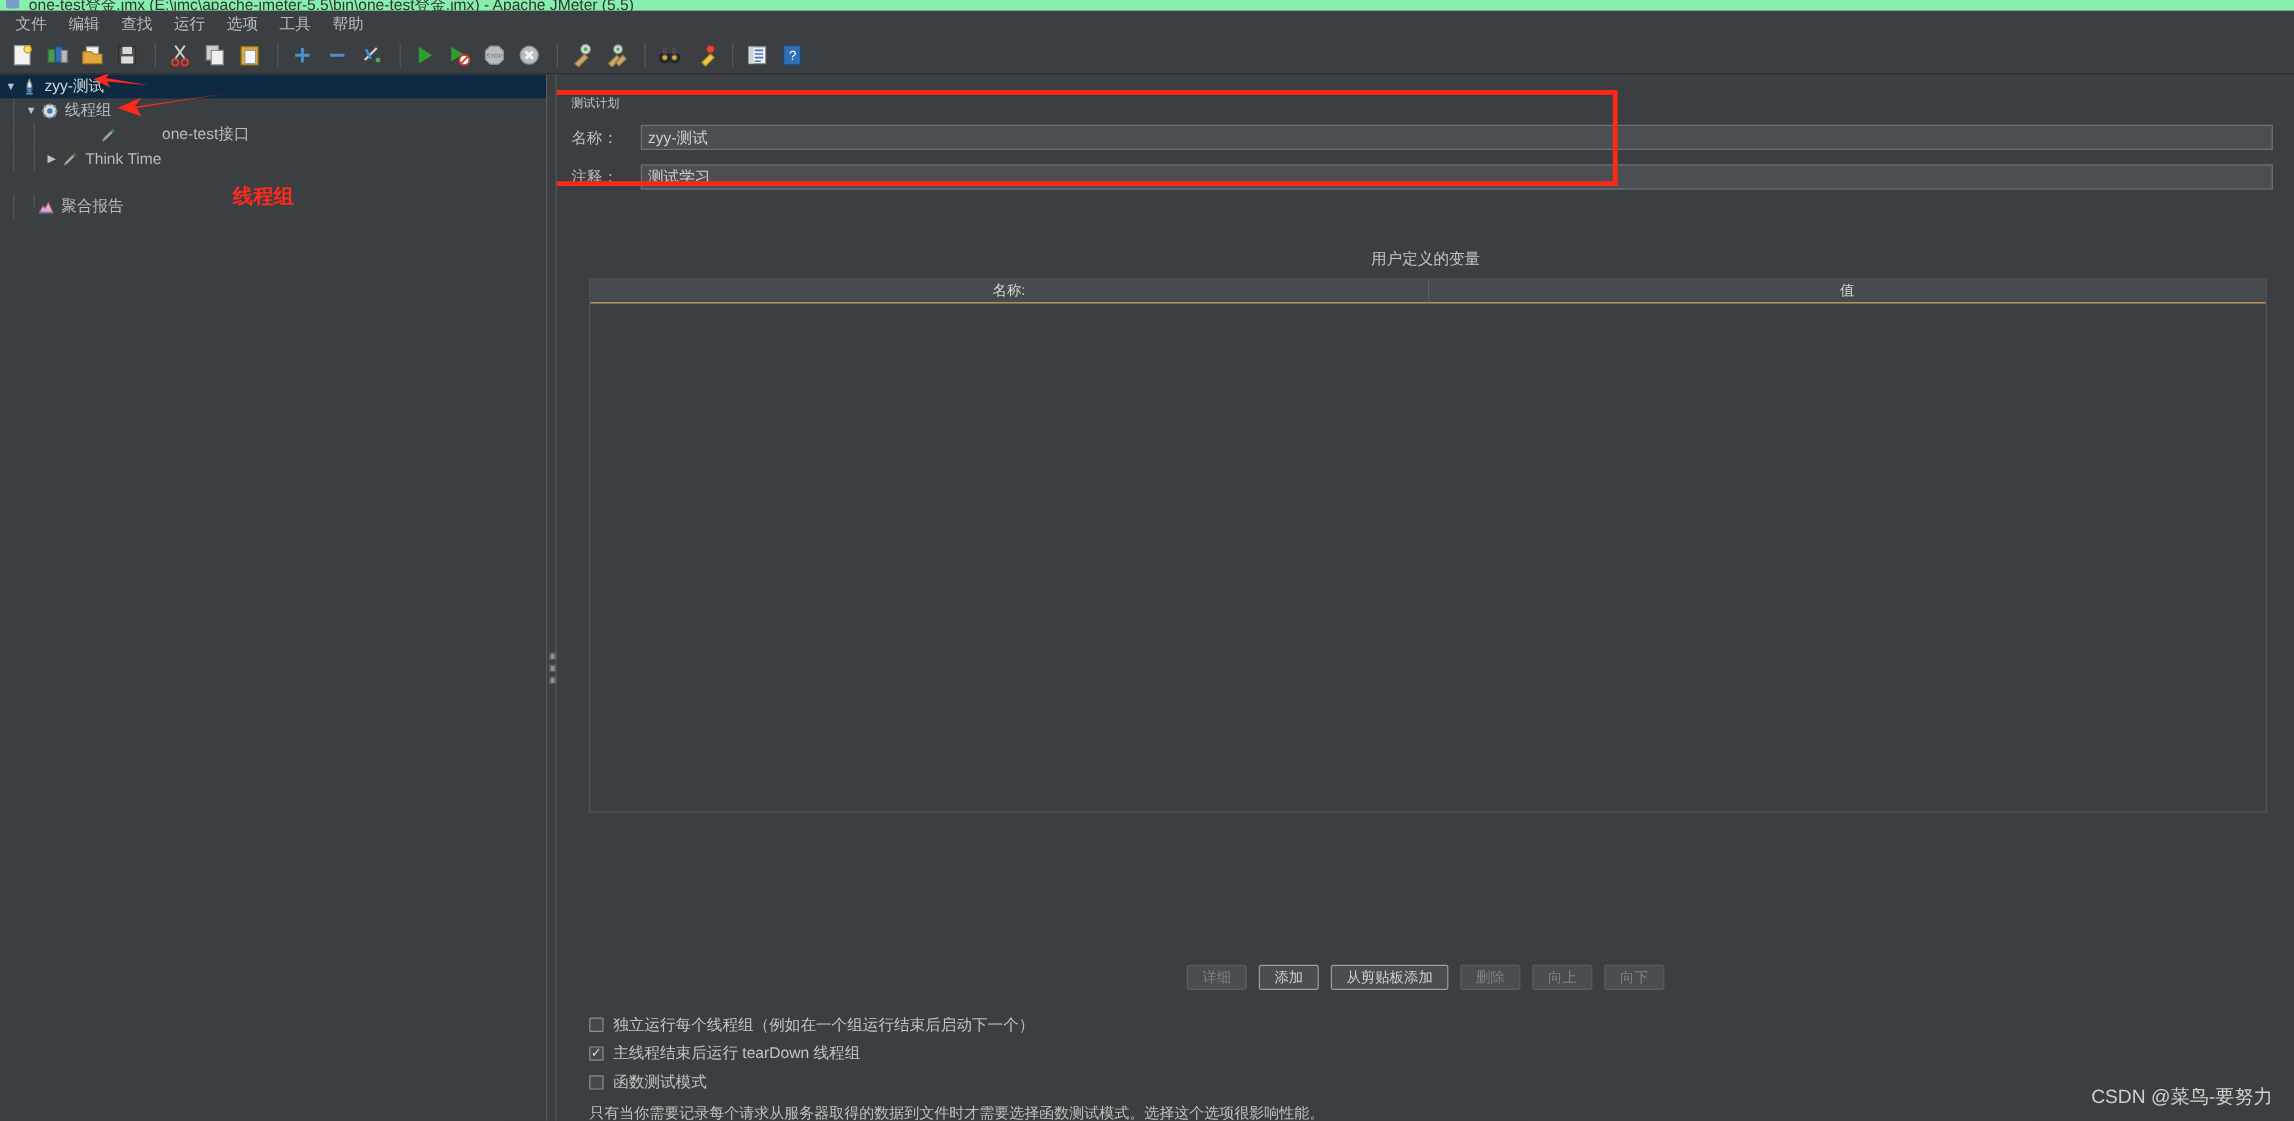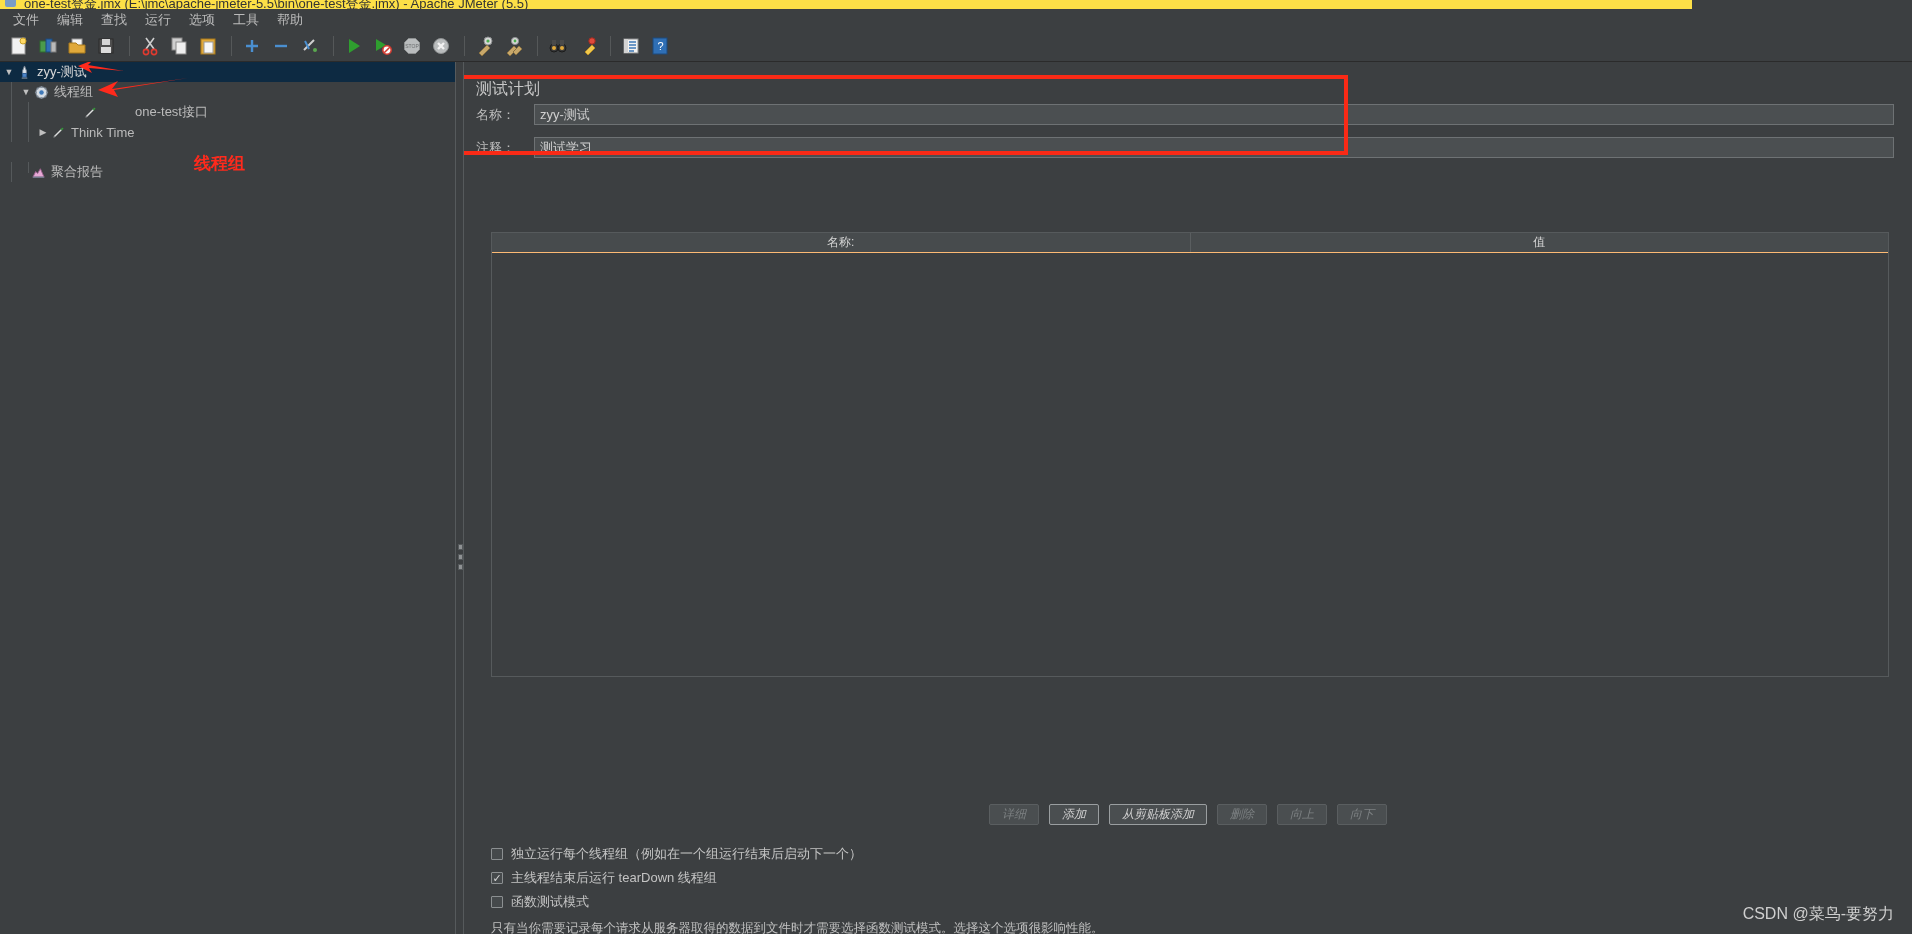--- a/index.html
+++ b/index.html
@@ -11,22 +11,22 @@
     font-family: "Liberation Sans", "DejaVu Sans", sans-serif;
   }
   #app {
     position: relative;
     width: 1912px; height: 934px;
     background: #3c3f41;
   }
 
   
   .titlebar {
-    position: absolute; left: 0; top: 0; width: 1692px; height: 9px;
-    background: #fde047; overflow: hidden;
+    position: absolute; left: 0; top: 0; width: 1912px; height: 9px;
+    background: #86efac; overflow: hidden;
   }
   .titlebar .tbtext {
     position: absolute; left: 24px; top: -5px;
     font-size: 13px; color: #333; white-space: nowrap;
   }
   .titlebar .tbicon {
     position: absolute; left: 5px; top: -4px; width: 11px; height: 11px;
     background: #7a9cc6; border-radius: 2px;
   }
 
@@ -112,21 +112,21 @@
   }
 
   
   .rightpanel {
     position: absolute; left: 464px; top: 62px;
     width: 1448px; height: 872px;
     background: #3c3f41; overflow: hidden;
   }
   .panel-title {
     position: absolute; left: 12px; top: 17px;
-    font-size: 16px; color: #c8c8c8; white-space: nowrap;
+    font-size: 10px; color: #c8c8c8; white-space: nowrap;
   }
   .frow {
     position: absolute; left: 12px; display: flex; align-items: center;
   }
   .flabel {
     font-size: 13px; color: #bdbdbd; white-space: nowrap;
     width: 58px;
   }
   .ftext {
     height: 21px; background: #4b4f51;
@@ -170,21 +170,20 @@
     position: absolute; left: 0; top: 742px; width: 1448px;
     display: flex; justify-content: center; gap: 10px;
   }
   .jbtn {
     min-width: 48px; height: 21px; padding: 0 12px;
     background: #4a4e50; border: 1px solid #6c7072; border-radius: 2px;
     color: #cfcfcf; font-size: 12px;
     display: flex; align-items: center; justify-content: center;
     cursor: default; white-space: nowrap;
     font-family: "Liberation Sans", "DejaVu Sans", sans-serif;
-    font-style: italic;
   }
   .jbtn.disabled { color: #7c8082; border-color: #5a5e60; }
   .jbtn.strong { border-color: #9a9ea0; }
 
   
   .cbrow {
     position: absolute; left: 27px;
     display: flex; align-items: center;
     font-size: 13px; color: #c4c4c4; white-space: nowrap;
   }
@@ -463,20 +462,21 @@
       <input class="ftext" style="width: 1360px;" type="text" value="zyy-测试">
     </div>
 
     <div class="frow" style="top:75px; width:1430px;">
       <div class="flabel">注释：</div>
       <input class="ftext" style="width: 1360px;" type="text" value="测试学习">
     </div>
 
     <div class="redbox" style="left:-8px; top:13px; width:892px; height:80px;"></div>
 
+    <div class="udv-title" style="left:0;top:145px;">用户定义的变量</div>
 
     <div class="table-wrap">
       <div class="thead">
         <div class="th">名称:</div>
         <div class="th">值</div>
       </div>
       <div class="tbody"></div>
     </div>
 
     <div class="btnrow">

